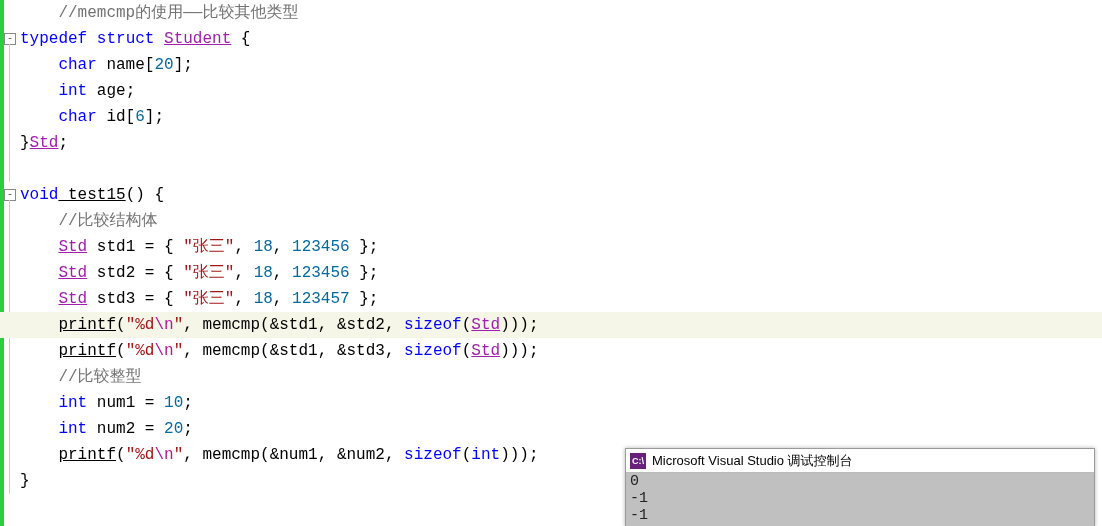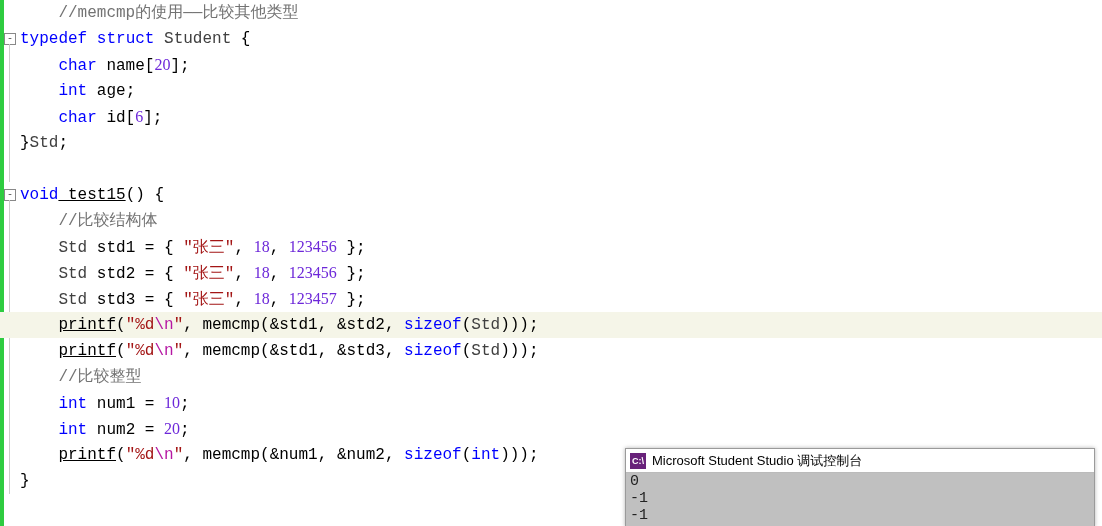--- a/index.html
+++ b/index.html
@@ -58,25 +58,25 @@
     height: 26px;
   }
   .hl-line {
     background: #f5f5e8;
     margin-left: -20px;
     padding-left: 20px;
     width: calc(100% + 20px);
   }
   .c-comment { color: #737373; }
   .c-keyword { color: #0000ff; }
-  .c-type    { color: #404040; }
+  .c-type    { color: #a21caf; text-decoration: underline; }
   .c-string  { color: #a31515; }
   .c-func    { color: #000; text-decoration: underline; }
   .c-escape  { color: #b517a3; }
-  .c-num     { color: #6d28d9; font-family: Liberation Serif, serif; }
+  .c-num     { color: #0369a1; }
   .c-punc    { color: #000; }
 
   .console-window {
     position: absolute;
     left: 625px;
     top: 448px;
     width: 470px;
     border: 1px solid #9a9a9a;
     background: #c0c0c0;
     box-shadow: 0 0 4px rgba(0,0,0,0.3);
@@ -122,20 +122,20 @@
       <div class="fold-line" style="top: 44px; height: 138px;"></div>
       <div class="fold" style="top: 189px;">-</div>
       <div class="fold-line" style="top: 200px; height: 294px;"></div>
     </div>
   <div class="code" id="code"><div class="code-line">    <span class="c-comment">//memcmp的使用——比较其他类型</span></div><div class="code-line"><span class="c-keyword">typedef</span> <span class="c-keyword">struct</span> <span class="c-type">Student</span><span class="c-punc"> {</span></div><div class="code-line">    <span class="c-keyword">char</span><span class="c-punc"> name[</span><span class="c-num">20</span><span class="c-punc">];</span></div><div class="code-line">    <span class="c-keyword">int</span><span class="c-punc"> age;</span></div><div class="code-line">    <span class="c-keyword">char</span><span class="c-punc"> id[</span><span class="c-num">6</span><span class="c-punc">];</span></div><div class="code-line"><span class="c-punc">}</span><span class="c-type">Std</span><span class="c-punc">;</span></div><div class="code-line"></div><div class="code-line"><span class="c-keyword">void</span><span class="c-func"> test15</span><span class="c-punc">() {</span></div><div class="code-line">    <span class="c-comment">//比较结构体</span></div><div class="code-line">    <span class="c-type">Std</span><span class="c-punc"> std1 = { </span><span class="c-string">"张三"</span><span class="c-punc">, </span><span class="c-num">18</span><span class="c-punc">, </span><span class="c-num">123456</span><span class="c-punc"> };</span></div><div class="code-line">    <span class="c-type">Std</span><span class="c-punc"> std2 = { </span><span class="c-string">"张三"</span><span class="c-punc">, </span><span class="c-num">18</span><span class="c-punc">, </span><span class="c-num">123456</span><span class="c-punc"> };</span></div><div class="code-line">    <span class="c-type">Std</span><span class="c-punc"> std3 = { </span><span class="c-string">"张三"</span><span class="c-punc">, </span><span class="c-num">18</span><span class="c-punc">, </span><span class="c-num">123457</span><span class="c-punc"> };</span></div><div class="code-line hl-line">    <span class="c-func">printf</span><span class="c-punc">(</span><span class="c-string">"%d</span><span class="c-escape">\n</span><span class="c-string">"</span><span class="c-punc">, memcmp(&amp;std1, &amp;std2, </span><span class="c-keyword">sizeof</span><span class="c-punc">(</span><span class="c-type">Std</span><span class="c-punc">)));</span></div><div class="code-line">    <span class="c-func">printf</span><span class="c-punc">(</span><span class="c-string">"%d</span><span class="c-escape">\n</span><span class="c-string">"</span><span class="c-punc">, memcmp(&amp;std1, &amp;std3, </span><span class="c-keyword">sizeof</span><span class="c-punc">(</span><span class="c-type">Std</span><span class="c-punc">)));</span></div><div class="code-line">    <span class="c-comment">//比较整型</span></div><div class="code-line">    <span class="c-keyword">int</span><span class="c-punc"> num1 = </span><span class="c-num">10</span><span class="c-punc">;</span></div><div class="code-line">    <span class="c-keyword">int</span><span class="c-punc"> num2 = </span><span class="c-num">20</span><span class="c-punc">;</span></div><div class="code-line">    <span class="c-func">printf</span><span class="c-punc">(</span><span class="c-string">"%d</span><span class="c-escape">\n</span><span class="c-string">"</span><span class="c-punc">, memcmp(&amp;num1, &amp;num2, </span><span class="c-keyword">sizeof</span><span class="c-punc">(</span><span class="c-keyword">int</span><span class="c-punc">)));</span></div><div class="code-line"><span class="c-punc">}</span></div></div>
 </div>
 
 <div class="console-window">
   <div class="console-title">
     <div class="console-icon">C:\</div>
-    <span>Microsoft Student Studio 调试控制台</span>
+    <span>Microsoft Visual Studio 调试控制台</span>
   </div>
   <div class="console-body" id="console-body">
       <div>0</div>
       <div>-1</div>
       <div>-1</div>
     </div>
 </div>
 
 </body></html>

